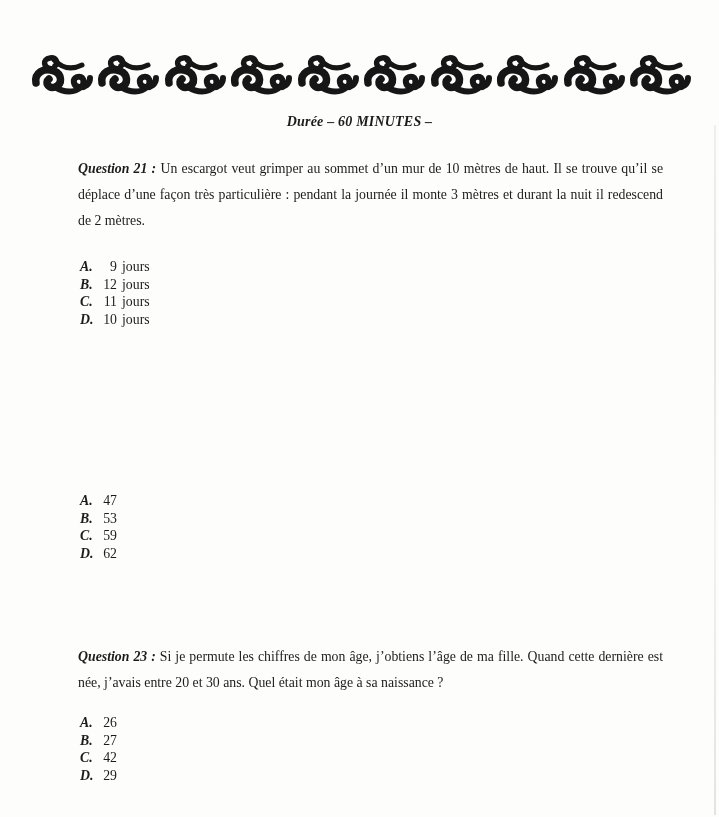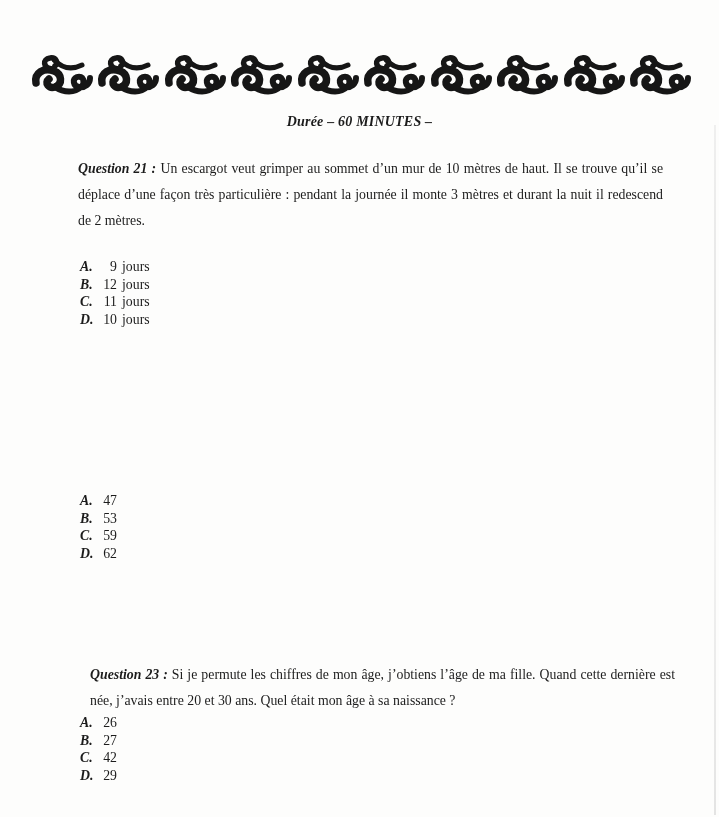--- a/index.html
+++ b/index.html
@@ -246,21 +246,21 @@
         <span class="opt-value">59</span>
         <span class="opt-suffix"></span>
       </div>
     <div class="opt">
         <span class="opt-letter">D.</span>
         <span class="opt-value">62</span>
         <span class="opt-suffix"></span>
       </div>
   </div>
 
-  <div class="qblock" style="top:662px;margin-left:12px;">
+  <div class="qblock" style="top:644px;">
     <p><span class="qlabel">Question 23 :</span> <span>Si je permute les chiffres de mon âge, j’obtiens l’âge de ma fille. Quand cette dernière est née, j’avais entre 20 et 30 ans. Quel était mon âge à sa naissance ?</span></p>
   </div>
   <div class="options" style="top:714px;">
     <div class="opt">
         <span class="opt-letter">A.</span>
         <span class="opt-value">26</span>
         <span class="opt-suffix"></span>
       </div>
     <div class="opt">
         <span class="opt-letter">B.</span>

